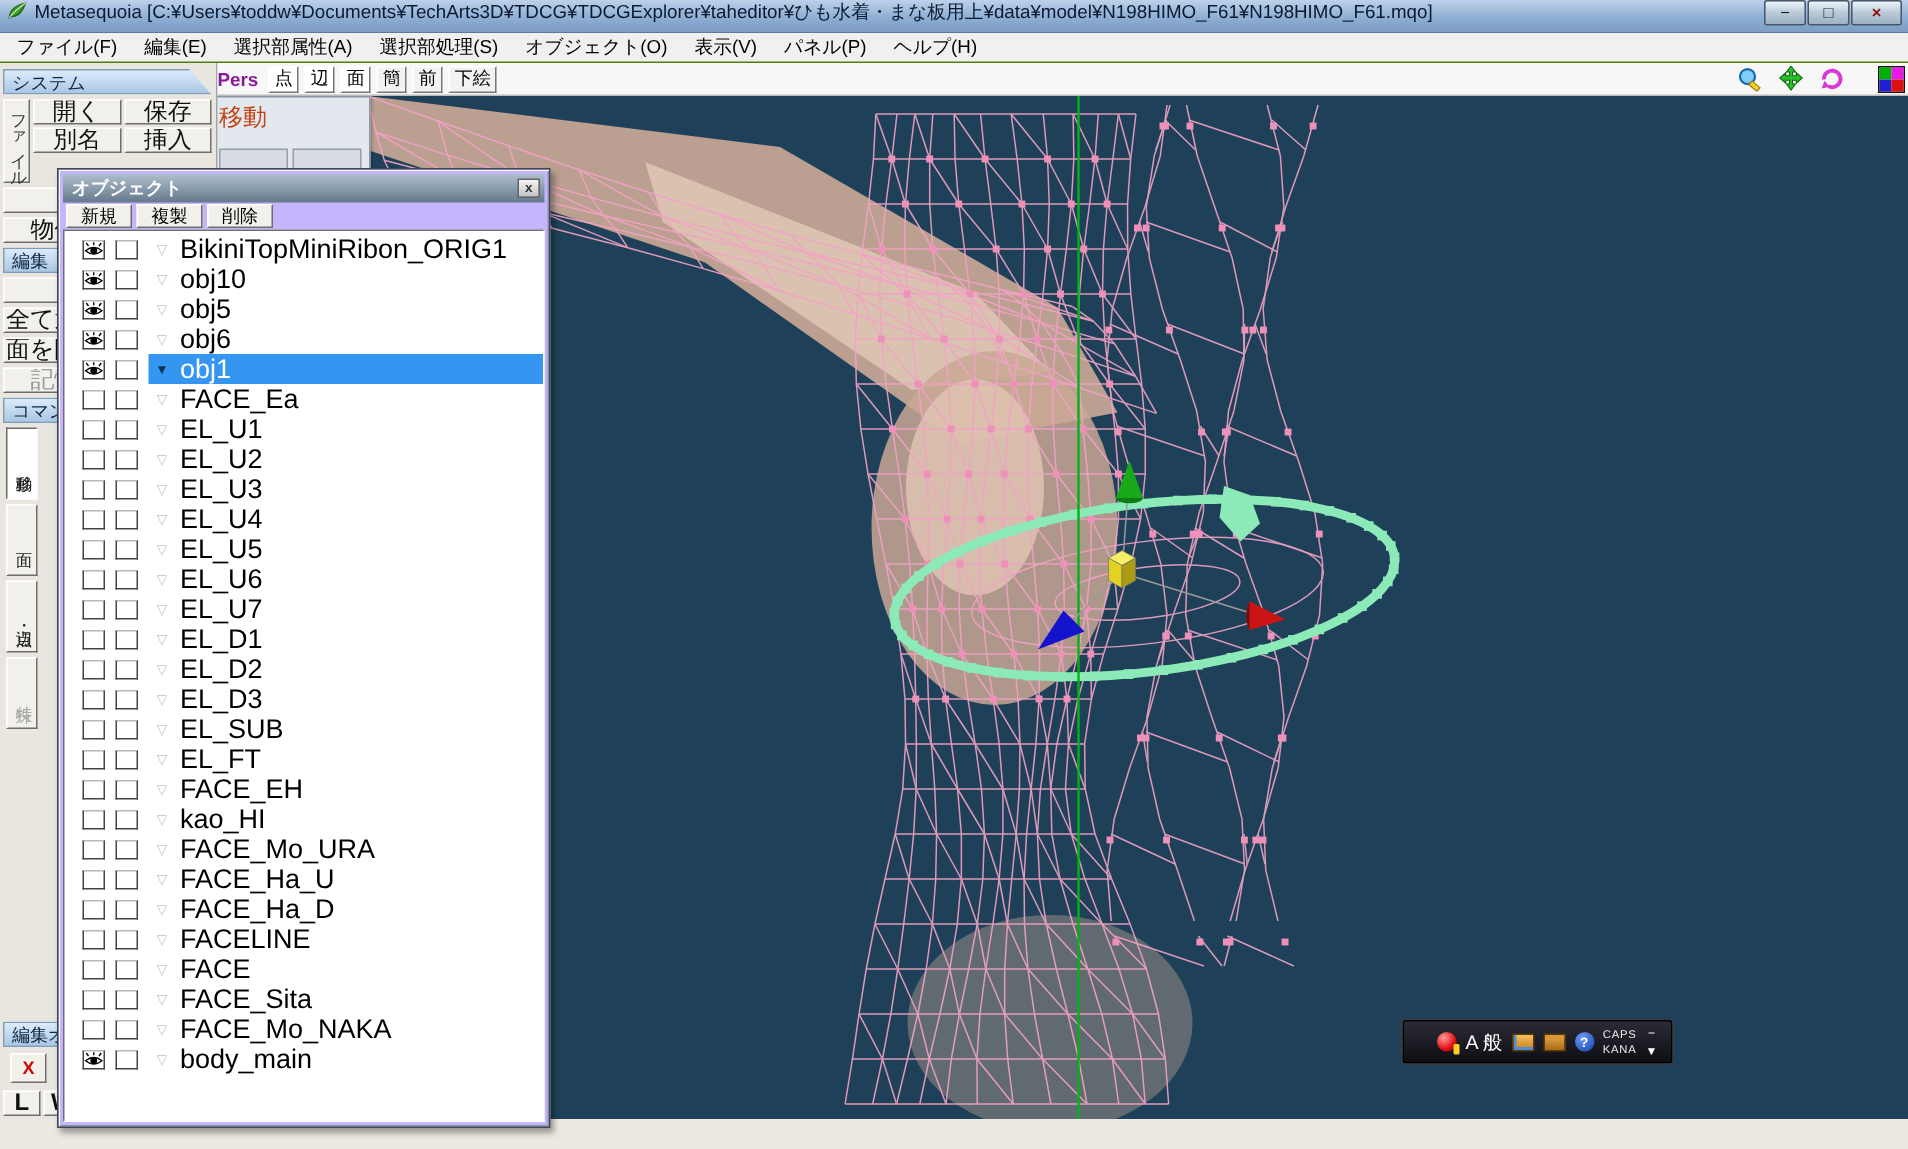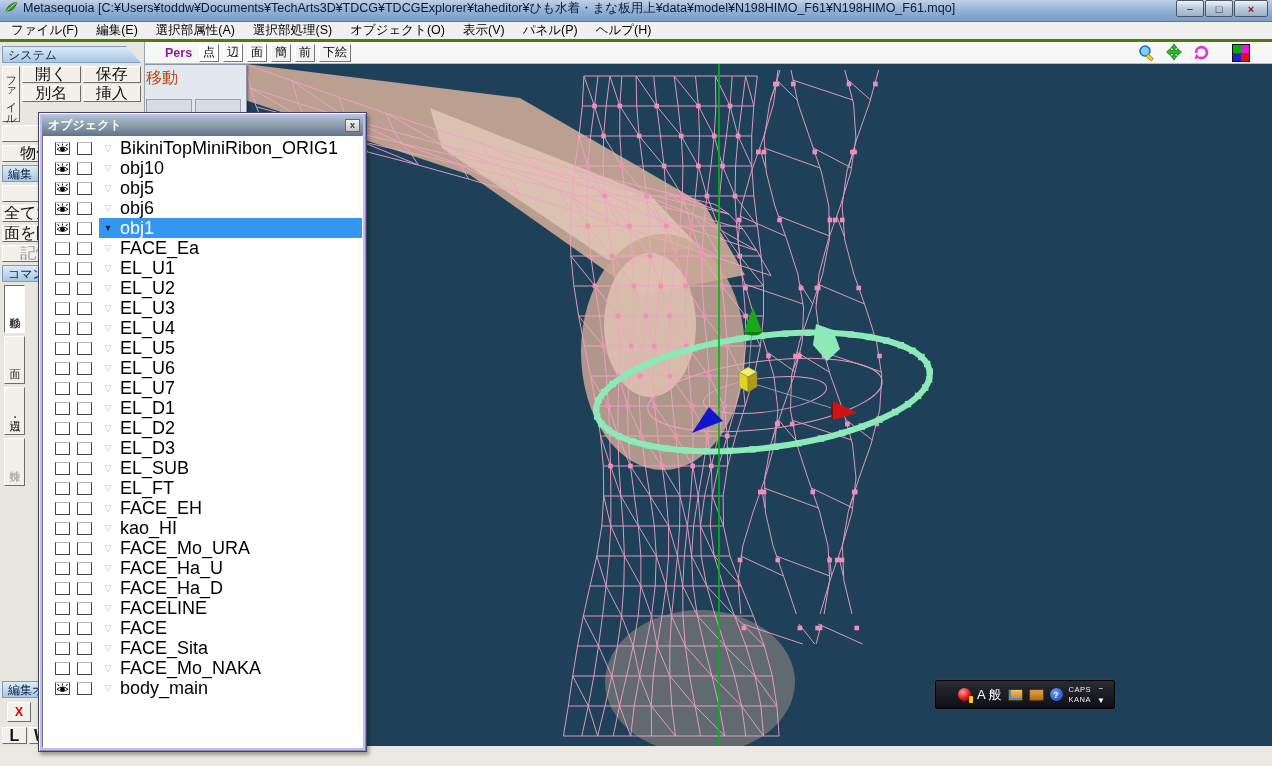--- a/index.html
+++ b/index.html
@@ -6,21 +6,21 @@
 body{margin:0;width:1272px;height:766px;overflow:hidden;background:#000;
   font-family:"Liberation Sans","DejaVu Sans",sans-serif;font-size:12px;}
 .screen{position:relative;width:1272px;height:766px;background:#ece9e2;}
 
 .titlebar{height:22px;background:linear-gradient(#bed1e9,#8fafd4 55%,#7b9cc4);display:flex;align-items:flex-start;padding:0 4px;gap:4px;border-bottom:1px solid #5a7aa0;}
 .title-text{flex:1;color:#0a1a33;font-size:12.5px;white-space:nowrap;overflow:hidden;}
 .winbtns{display:flex;gap:1px;}
 .wbtn{width:28px;height:17px;display:flex;align-items:center;justify-content:center;background:linear-gradient(#eef4fa,#b9c9d9 50%,#9db1c4);border:1px solid #47586b;border-radius:2px;font-size:11px;color:#223;}
 .wbtn.close{color:#8a1010;font-weight:bold;width:34px;}
 
-.menubar{height:20px;background:#f0f0f0;display:flex;align-items:center;border-bottom:3px solid #4d7c0f;padding-left:2px;}
+.menubar{height:20px;background:#f0f0f0;display:flex;align-items:center;border-bottom:1px solid #4d7c0f;padding-left:2px;}
 .menu-item{padding:2px 9px;font-size:12.5px;color:#000;}
 .statusbar{height:20px;background:#f0f0f0;display:flex;align-items:stretch;}
 .st-left{flex:1;background:#fff;border:1px solid;border-color:#9a9a9a #fff #fff #9a9a9a;display:flex;align-items:center;padding:0 7px;}
 .st-cell{width:68px;background:#fff;border:1px solid;border-color:#9a9a9a #fff #fff #9a9a9a;display:flex;align-items:center;padding:0 7px;margin-left:1px;}
 .st-cell.mode{width:56px;background:#ececec;padding:0 4px;}
 
 .main{display:flex;height:704px;}
 .sidebar{width:145px;background:#e9e6df;border-right:1px solid #9aa4ae;}
 .sb-inner{display:flex;flex-direction:column;height:100%;padding:4px 3px 2px 2px;gap:3px;}
 .hdr{height:17px;line-height:16px;padding-left:5px;background:linear-gradient(#dcebfa,#a9c7e4);border:1px solid #7e9cbe;color:#0d2440;font-size:12px;clip-path:polygon(0 0,calc(100% - 15px) 0,100% 100%,0 100%);}
@@ -34,21 +34,21 @@
 .pairrow .sbtn{flex:1;}
 .vcmd{width:21px;min-height:48px;margin-left:2px;writing-mode:vertical-rl;display:flex;align-items:center;justify-content:center;background:#f2f0ea;border:1px solid;border-color:#fff #6d6d6d #6d6d6d #fff;font-size:11px;color:#222;padding:3px 0;}
 .vcmd.act{background:#fff;border-color:#6d6d6d #fff #fff #6d6d6d;}
 .vcmd.dis{color:#a8a8a8;}
 .xbtn{width:24px;height:20px;margin:1px 0 0 5px;display:flex;align-items:center;justify-content:center;background:#f2f0ea;border:1px solid;border-color:#fff #6d6d6d #6d6d6d #fff;color:#d00000;font-weight:bold;}
 .lwsrow{display:flex;gap:2px;margin-top:2px;}
 .lws{width:25px;flex:none;font-weight:bold;}
 .lws.press{background:#fff;border-color:#333 #fff #fff #333;}
 
 .viewport{flex:1;display:flex;flex-direction:column;position:relative;min-width:0;}
-.vtoolbar{height:22px;background:#f7f7f7;display:flex;align-items:center;gap:4px;padding:0 20px;border-bottom:1px solid #bbb;}
+.vtoolbar{height:22px;background:#f7f7f7;display:flex;align-items:center;gap:4px;padding:0 0;border-bottom:1px solid #bbb;}
 .pers{color:#8a1a9a;font-weight:bold;font-size:12.5px;margin-right:3px;}
 .vtb{display:flex;gap:4px;}
 .vbtn{min-width:20px;height:18px;padding:0 3px;display:flex;align-items:center;justify-content:center;background:#f2f2f2;border:1px solid;border-color:#fff #777 #777 #fff;font-size:12px;}
 .vbtn.flat{background:#fff;}
 .vicons{margin-left:auto;display:flex;gap:9px;align-items:center;margin-right:18px;}
 .colorgrid{display:grid;grid-template-columns:8px 8px;grid-auto-rows:8px;border:1px solid #111;margin-right:2px;}
 .colorgrid i{display:block;}
 .canvas-wrap{position:relative;flex:1;overflow:hidden;}
 .vcanvas{position:absolute;inset:0;width:100%;height:100%;display:block;}
 .move-popup{position:absolute;left:-5px;top:0;width:107px;height:132px;background:#e3e7ee;border:1px solid #8b95a5;box-shadow:1px 1px 2px rgba(0,0,0,.4);padding:3px 5px;}
@@ -646,20 +646,25 @@
         </div>
       </div>
     </div>
   </div>
 
   <div class="objpanel">
     <div class="op-title">
       <span>オブジェクト</span>
       <span class="op-close">x</span>
     </div>
+    <div class="op-tb">
+        <div class="pbtn">新規</div>
+        <div class="pbtn">複製</div>
+        <div class="pbtn">削除</div>
+      </div>
     <div class="op-list">
         <div class="orow">
           <span class="cb">
             <svg width="13" height="11" viewBox="0 0 13 11">
               <path d="M3 3 L1.5 1 M6.5 2.5 L6.5 0.5 M10 3 L11.5 1" stroke="#000" stroke-width="0.9" fill="none"></path>
               <path d="M1 6.2 Q6.5 1.8 12 6.2 Q6.5 10.6 1 6.2 Z" stroke="#000" stroke-width="0.9" fill="#fff"></path>
               <circle cx="6.5" cy="6.2" r="2.3" fill="#000"></circle>
             </svg>
           </span>
           <span class="cb"></span>

